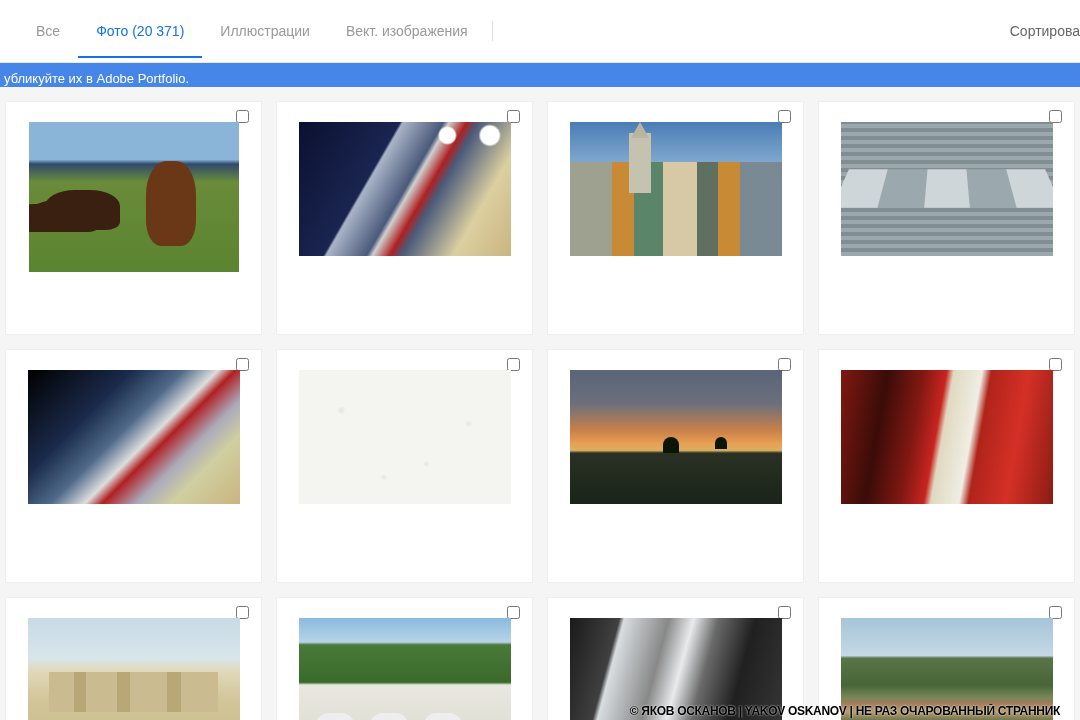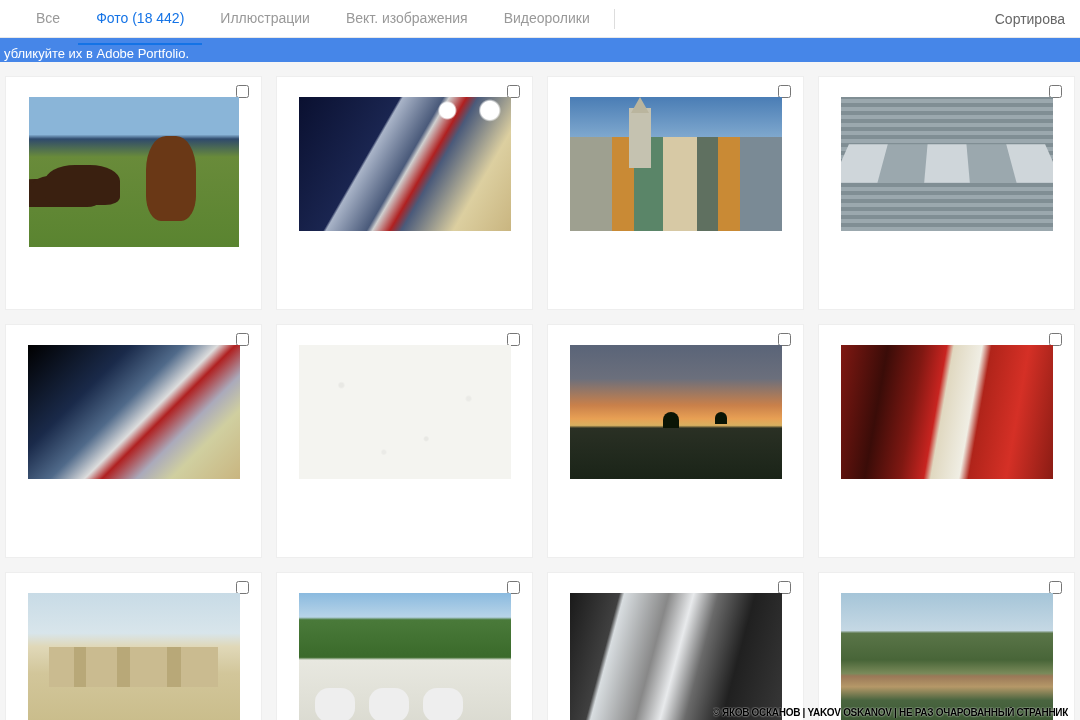--- a/index.html
+++ b/index.html
@@ -6,21 +6,21 @@
   body {
     font-family: -apple-system, BlinkMacSystemFont, "Segoe UI", Arial, sans-serif;
     background: #f5f5f5;
     width: 1080px;
     height: 720px;
     overflow: hidden;
     position: relative;
   }
   .tabs {
     background: #fff;
-    height: 38px;
+    height: 63px;
     display: flex;
     align-items: center;
     padding: 0 18px;
     border-bottom: 1px solid #e8e8e8;
     position: relative;
   }
   .tab {
     color: #999;
     font-size: 14px;
     padding: 0 18px;
@@ -37,21 +37,21 @@
     width: 1px;
     height: 20px;
     background: #ddd;
     margin: 0 6px;
   }
   .sort-btn {
     position: absolute;
     right: 0;
     font-size: 14px;
     color: #666;
-    padding-right: 15px;
+    padding-right: 0;
   }
   .banner {
     background: #4686e8;
     color: #fff;
     font-size: 13px;
     height: 24px;
     line-height: 32px;
     padding: 0 4px;
   }
   .grid {
@@ -82,22 +82,22 @@
     width: 212px;
     height: 134px;
     background: #888;
     position: relative;
     overflow: hidden;
   }
   .thumb.taller { height: 150px; width: 210px; }
   .watermark {
     position: absolute;
     bottom: 2px;
-    right: 12px;
-    font-size: 10px;
+    right: 20px;
+    font-size: 12px;
     font-weight: 700;
     color: #000;
     text-shadow: 0 0 2px #fff;
     letter-spacing: -0.3px;
     white-space: nowrap;
     overflow: hidden;
     max-width: 1080px;
   }
   
   .t-horse {
@@ -191,24 +191,23 @@
   }
   .t-valley {
     background:linear-gradient(to bottom,#a5c5d8 0%,#c5d8e4 28%,#5a7548 30%,#486538 50%,#7a8a5a 60%,#9a7858 62%,#b59868 70%,#4a6540 80%,#385530 100%);
   }
 </style>
 </head>
 <body>
 
 <div class="tabs">
   <div class="tab">Все</div>
-  <div class="tab active">Фото (18 442)</div>
+  <div class="tab active">Фото (20 371)</div>
   <div class="tab">Иллюстрации</div>
   <div class="tab">Вект. изображения</div>
-  <div class="tab">Видеоролики</div>
   <div class="tab-sep"></div>
   <div class="sort-btn">Сортирова</div>
 </div>
 
 <div class="banner">убликуйте их в Adobe Portfolio.</div>
 
 <div class="grid">
 
   <div class="card">
     <input type="checkbox" class="cb" style="">

